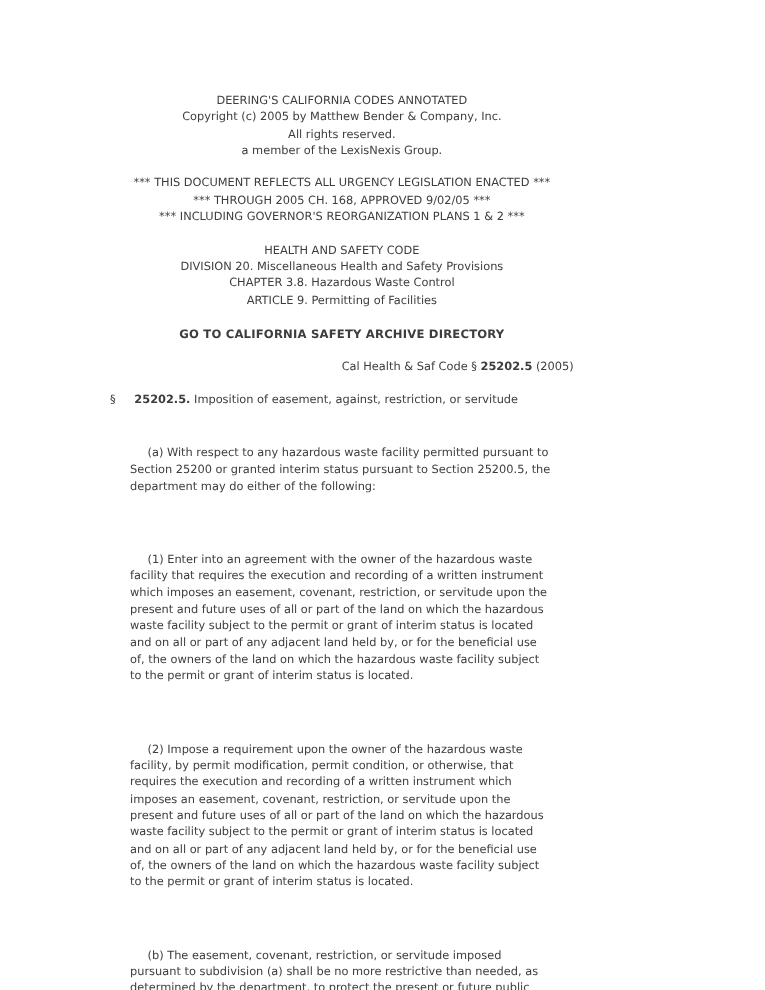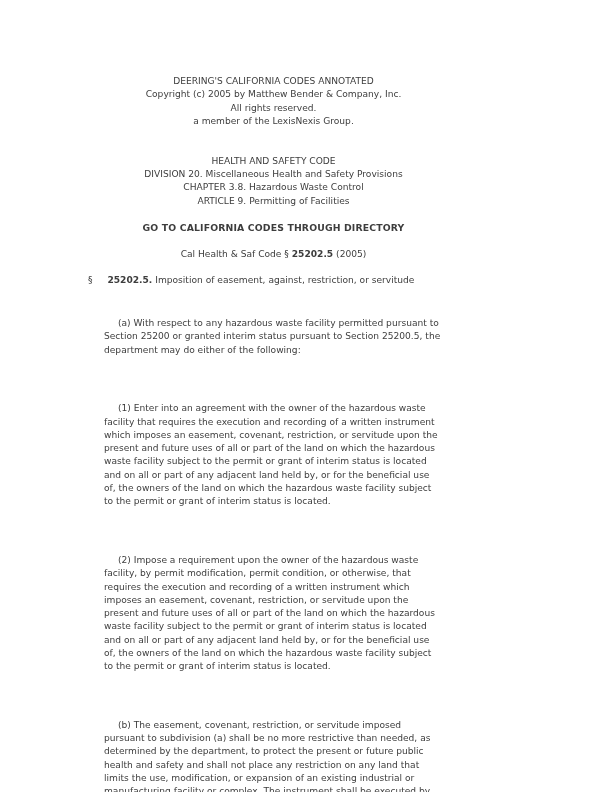--- a/index.html
+++ b/index.html
@@ -32,21 +32,21 @@
   .gap-sm { height: 13.3px; }
   .gap-md { height: 13.3px; }
   .archive-link {
     text-align: center;
     font-size: 9.3px;
     line-height: 13.3px;
     font-weight: bold;
     letter-spacing: 0.15px;
   }
   .citation {
-    text-align: center;
+    text-align: right;
     font-size: 9.1px;
     line-height: 13.3px;
   }
   .citation b { font-weight: bold; }
   .sec-head {
     font-size: 9.1px;
     line-height: 13.3px;
     text-align: left;
   }
   .sec-head .num { font-weight: bold; margin-left: 12px; }
@@ -67,33 +67,38 @@
 
   <div class="hdr-block">
     <div class="hdr-line">DEERING'S CALIFORNIA CODES ANNOTATED</div>
     <div class="hdr-line">Copyright (c) 2005 by Matthew Bender &amp; Company, Inc.</div>
     <div class="hdr-line">All rights reserved.</div>
     <div class="hdr-line">a member of the LexisNexis Group.</div>
   </div>
 
   <div class="gap-sm"></div>
 
+  <div class="hdr-block">
+    <div class="hdr-line">*** THIS DOCUMENT REFLECTS ALL URGENCY LEGISLATION ENACTED ***</div>
+    <div class="hdr-line">*** THROUGH 2005 CH. 168, APPROVED 9/02/05 ***</div>
+    <div class="hdr-line">*** INCLUDING GOVERNOR'S REORGANIZATION PLANS 1 &amp; 2 ***</div>
+  </div>
 
   <div class="gap-md"></div>
 
   <div class="hdr-block">
     <div class="hdr-line">HEALTH AND SAFETY CODE</div>
     <div class="hdr-line">DIVISION 20. Miscellaneous Health and Safety Provisions</div>
     <div class="hdr-line">CHAPTER 3.8. Hazardous Waste Control</div>
     <div class="hdr-line">ARTICLE 9. Permitting of Facilities</div>
   </div>
 
   <div class="gap-md"></div>
 
-  <div class="archive-link">GO TO CALIFORNIA CODES THROUGH DIRECTORY</div>
+  <div class="archive-link">GO TO CALIFORNIA SAFETY ARCHIVE DIRECTORY</div>
 
   <div class="gap-md"></div>
 
   <div class="citation"><span>Cal Health &amp; Saf Code § </span><b>25202.5</b><span> (2005)</span></div>
 
   <div class="gap-md"></div>
 
   <div class="sec-head"><span>§ </span><span class="num">25202.5.</span><span>  Imposition of easement, against, restriction, or servitude</span></div>
 
   <div class="spacer"></div>

